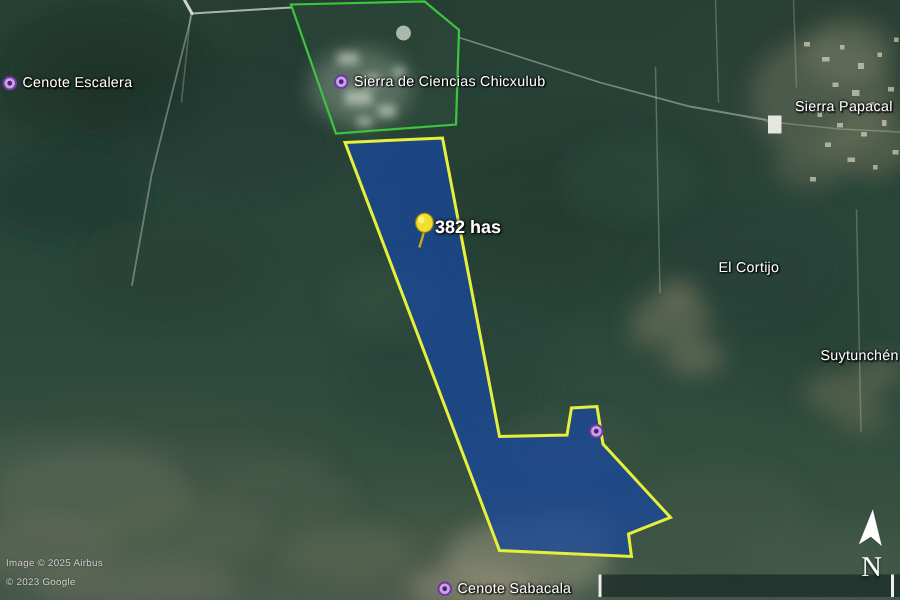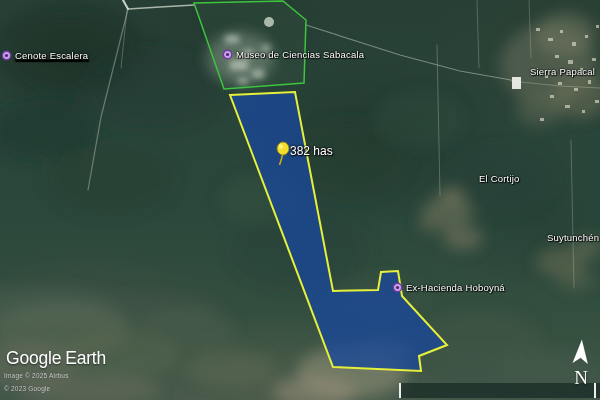--- a/index.html
+++ b/index.html
@@ -144,67 +144,70 @@
           <rect x="262" y="45" width="8" height="6"></rect>
       </g>
       <circle cx="269" cy="22" r="5" fill="#e8ece2" opacity=".7"></circle>
     </g>
 
     <polygon class="museum-poly" points="194,3 283,1 306,20 304,83 224,89"></polygon>
 
     <polygon class="parcel-poly" points="230,95 295,92 333,291 378,290 381,272 398,271 402,296 447,345 419,356 421,371 333,367"></polygon>
   </svg>
 
-  <div class="place" style="left:1px;top:50px;text-decoration:underline;">
+  <div class="place" style="left:1px;top:50px;">
     <svg width="11" height="11" viewBox="0 0 11 11">
       <circle class="pm-dot" cx="5.5" cy="5.5" r="4.2"></circle>
         <circle class="pm-core" cx="5.5" cy="5.5" r="1.6"></circle>
     </svg>
     <span class="txt">Cenote Escalera</span>
   </div>
 
   <div class="place" style="left:222px;top:49px;">
     <svg width="11" height="11" viewBox="0 0 11 11">
       <circle class="pm-dot" cx="5.5" cy="5.5" r="4.2"></circle>
         <circle class="pm-core" cx="5.5" cy="5.5" r="1.6"></circle>
     </svg>
-    <span class="txt">Museo de Ciencias Sabacala</span>
+    <span class="txt">Sierra de Ciencias Chicxulub</span>
   </div>
 
   <div class="place" style="left:530px;top:66px;text-align:center;">
     <span class="txt">Sierra Papacal</span>
   </div>
 
   <div class="place" style="left:434px;top:173px;padding-left:45px;">
     <span class="txt">El Cortijo</span>
   </div>
 
   <div class="place" style="left:547px;top:232px;align-items:center;">
     <span class="txt">Suytunchén</span>
   </div>
 
   <div class="place" style="left:392px;top:282px;">
     <svg width="11" height="11" viewBox="0 0 11 11">
       <circle class="pm-dot" cx="5.5" cy="5.5" r="4.2"></circle>
         <circle class="pm-core" cx="5.5" cy="5.5" r="1.6"></circle>
     </svg>
-    <span class="txt">Ex-Hacienda Hoboyná</span>
-  </div>
-
+  </div>
+
+  <div class="place" style="left:291px;top:387px;">
+    <svg width="11" height="11" viewBox="0 0 11 11">
+      <circle class="pm-dot" cx="5.5" cy="5.5" r="4.2"></circle>
+        <circle class="pm-core" cx="5.5" cy="5.5" r="1.6"></circle>
+    </svg>
+    <span class="txt">Cenote Sabacala</span>
+  </div>
 
   <svg style="position:absolute;left:274px;top:141px;" width="18" height="26" viewBox="0 0 18 26">
     <path d="M9,12 C8,16 7,20 5.5,24" stroke="#c7a91c" stroke-width="1.6" fill="none"></path>
     <ellipse cx="9" cy="7.5" rx="6" ry="6.5" fill="var(--pin-fill,#f3df2b)" stroke="#8f7d12" stroke-width="0.8"></ellipse>
     <ellipse cx="7" cy="5.5" rx="2" ry="2.3" fill="#fcf492" opacity="0.9"></ellipse>
   </svg>
-  <div class="area-label" style="left:290px;top:144px;">382 has</div>
-
-  <div class="logo">
-    <span class="g">Google</span><span class="e">Earth</span>
-  </div>
+  <div class="area-label" style="left:290px;top:144px;font-weight:bold;">382 has</div>
+
   <div class="attr l1">Image © 2025 Airbus</div>
   <div class="attr l2">© 2023 Google</div>
 
   <div class="scalebar">
     <div class="tick"></div>
     <div class="tick r"></div>
   </div>
 
   <div class="compass">
     <svg width="34" height="28" viewBox="0 0 34 28">

